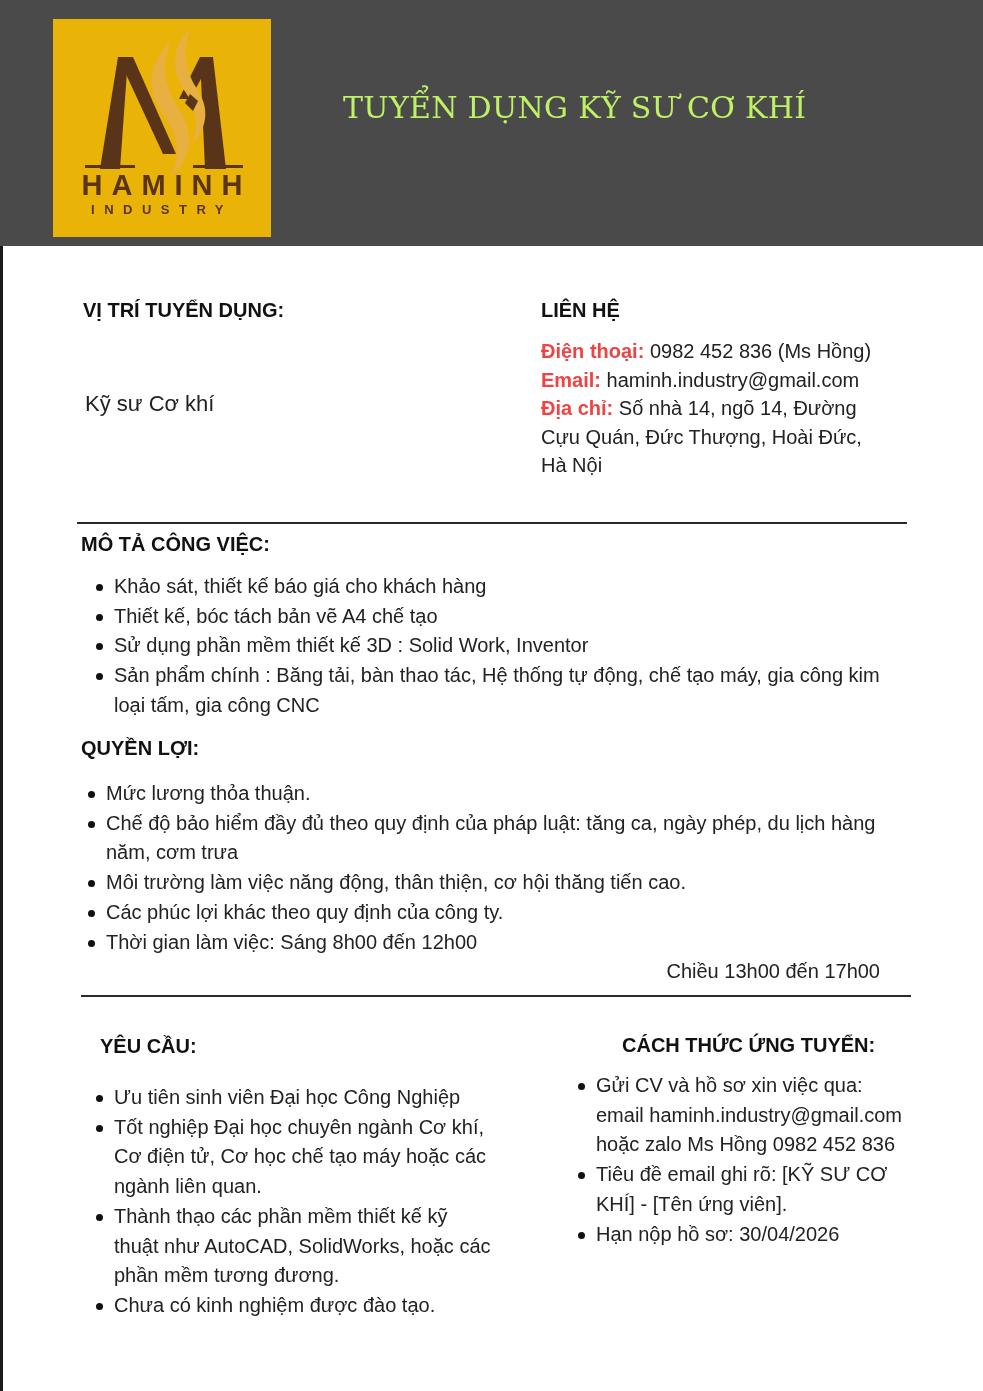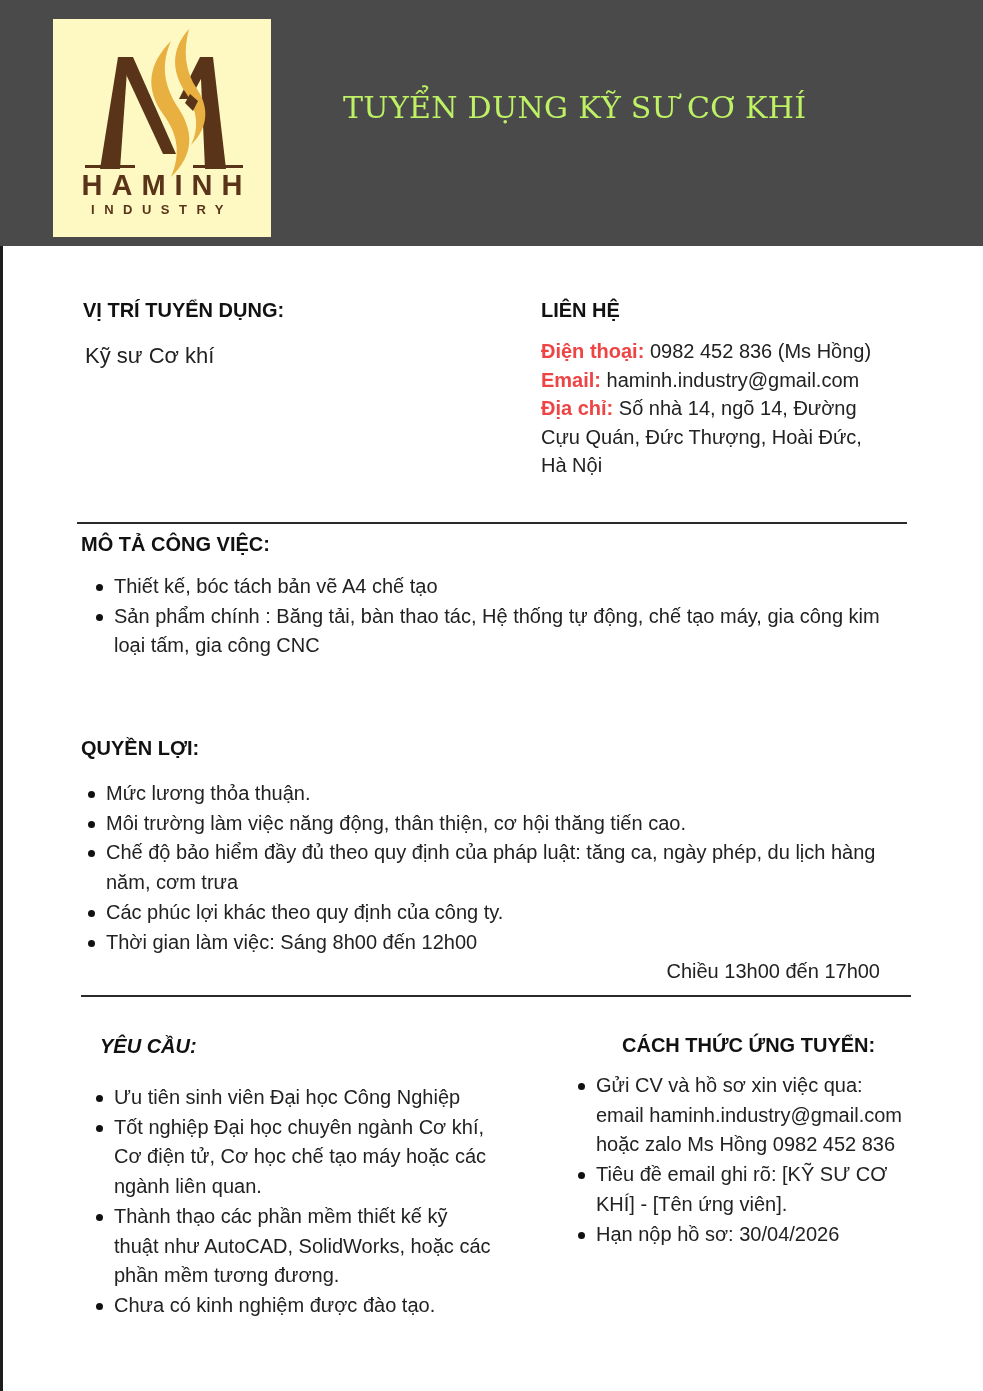--- a/index.html
+++ b/index.html
@@ -1,32 +1,32 @@
 <!DOCTYPE html>
 <html><head>
 <meta charset="utf-8">
 <style>
   * { margin: 0; padding: 0; box-sizing: border-box; }
   html, body { width: 983px; height: 1391px; background: #ffffff; overflow: hidden; }
   body { position: relative; font-family: "Liberation Sans", "DejaVu Sans", sans-serif; color: #1a1a1a; }
   .left-edge { position: absolute; left: 0; top: 0; width: 3px; height: 1391px; background: #1c1c1c; }
   .header { position: absolute; left: 0; top: 0; width: 983px; height: 246px; background: #4a4a4a; }
-  .logo-box { position: absolute; left: 53px; top: 19px; width: 218px; height: 218px; background: #fef9c3; }
+  .logo-box { position: absolute; left: 53px; top: 19px; width: 218px; height: 218px; background: #eab308; }
   .logo-box svg { position: absolute; left: 0; top: 0; }
   .logo-name { position: absolute; left: 0; width: 218px; text-align: center; color: #5a3418; font-weight: bold; }
   .logo-name.main { top: 150px; font-size: 29px; letter-spacing: 9px; padding-left: 9px; }
   .logo-name.sub { top: 183px; font-size: 13px; letter-spacing: 9.5px; font-weight: bold; }
   .title { position: absolute; left: 343px; top: 90px; font-family: "DejaVu Serif", "Liberation Serif", serif; font-size: 30px; color: #bef264; letter-spacing: 0.3px; white-space: nowrap; }
   .h { position: absolute; font-weight: bold; font-size: 20px; color: #111; white-space: nowrap; }
   .txt { position: absolute; font-size: 20px; line-height: 29px; color: #222; }
   .rule { position: absolute; height: 2px; background: #2a2a2a; }
   ul.bl { list-style: none; position: absolute; font-size: 20px; line-height: 29.7px; color: #222; }
   ul.bl li { position: relative; padding-left: 26px; }
   ul.bl li::before { content: ""; position: absolute; left: 8px; top: 12px; width: 7px; height: 7px; border-radius: 50%; background: #111; }
-  .nowrap { white-space: nowrap; }
+  .nowrap { white-space: nowrap; margin-top: 48px; }
   b { font-weight: bold; color: #ef4444; }
   .indent-line { display: block; padding-left: 194px; text-align: right; }
 </style>
 </head>
 <body>
 
 <div class="left-edge"></div>
 
 <div class="header">
   <div class="logo-box">
@@ -61,39 +61,41 @@
 <div class="txt" style="left:541px; top:337px; width:345px; line-height:28.5px;">
   <div><b>Điện thoại:</b><span> 0982 452 836 (Ms Hồng)</span></div>
   <div><b>Email:</b><span> haminh.industry@gmail.com</span></div>
   <div><b>Địa chỉ:</b><span> Số nhà 14, ngõ 14, Đường Cựu Quán, Đức Thượng, Hoài Đức, Hà Nội</span></div>
 </div>
 
 <div class="rule" style="left:77px; top:522px; width:830px;"></div>
 
 <div class="h" style="left:81px; top:533px;">MÔ TẢ CÔNG VIỆC:</div>
 <ul class="bl" style="left:88px; top:572px; width:800px;">
+  <li>Khảo sát, thiết kế báo giá cho khách hàng</li>
   <li>Thiết kế, bóc tách bản vẽ A4 chế tạo</li>
+  <li>Sử dụng phần mềm thiết kế 3D : Solid Work, Inventor</li>
   <li>Sản phẩm chính : Băng tải, bàn thao tác, Hệ thống tự động, chế tạo máy, gia công kim loại tấm, gia công CNC</li>
 </ul>
 
 <div class="h" style="left:81px; top:737px;">QUYỀN LỢI:</div>
 <ul class="bl" style="left:80px; top:779px; width:800px;">
   <li>Mức lương thỏa thuận.</li>
+  <li>Chế độ bảo hiểm đầy đủ theo quy định của pháp luật: tăng ca, ngày phép, du lịch hàng năm, cơm trưa</li>
   <li>Môi trường làm việc năng động, thân thiện, cơ hội thăng tiến cao.</li>
-  <li>Chế độ bảo hiểm đầy đủ theo quy định của pháp luật: tăng ca, ngày phép, du lịch hàng năm, cơm trưa</li>
   <li>Các phúc lợi khác theo quy định của công ty.</li>
   <li>
     <span class="nowrap">Thời gian làm việc:  Sáng 8h00 đến 12h00</span>
     <span class="indent-line" style="padding-left:168px;">Chiều 13h00 đến 17h00</span>
   </li>
 </ul>
 
 <div class="rule" style="left:81px; top:995px; width:830px;"></div>
 
-<div class="h" style="left:100px; top:1035px;font-style:italic;">YÊU CẦU:</div>
+<div class="h" style="left:100px; top:1035px;">YÊU CẦU:</div>
 <ul class="bl" style="left:88px; top:1071px; width:405px;margin-top:12px;">
   <li>Ưu tiên sinh viên Đại học Công Nghiệp</li>
   <li>Tốt nghiệp Đại học chuyên ngành Cơ khí, Cơ điện tử, Cơ học chế tạo máy hoặc các ngành liên quan.</li>
   <li>Thành thạo các phần mềm thiết kế kỹ thuật như AutoCAD, SolidWorks, hoặc các phần mềm tương đương.</li>
   <li>Chưa có kinh nghiệm được đào tạo.</li>
 </ul>
 
 <div class="h" style="left:576px; top:1034px;margin-left:46px;">CÁCH THỨC ỨNG TUYỂN:</div>
 <ul class="bl" style="left:570px; top:1071px; width:345px;">
   <li>Gửi CV và hồ sơ xin việc qua: email haminh.industry@gmail.com hoặc zalo Ms Hồng 0982 452 836</li>

